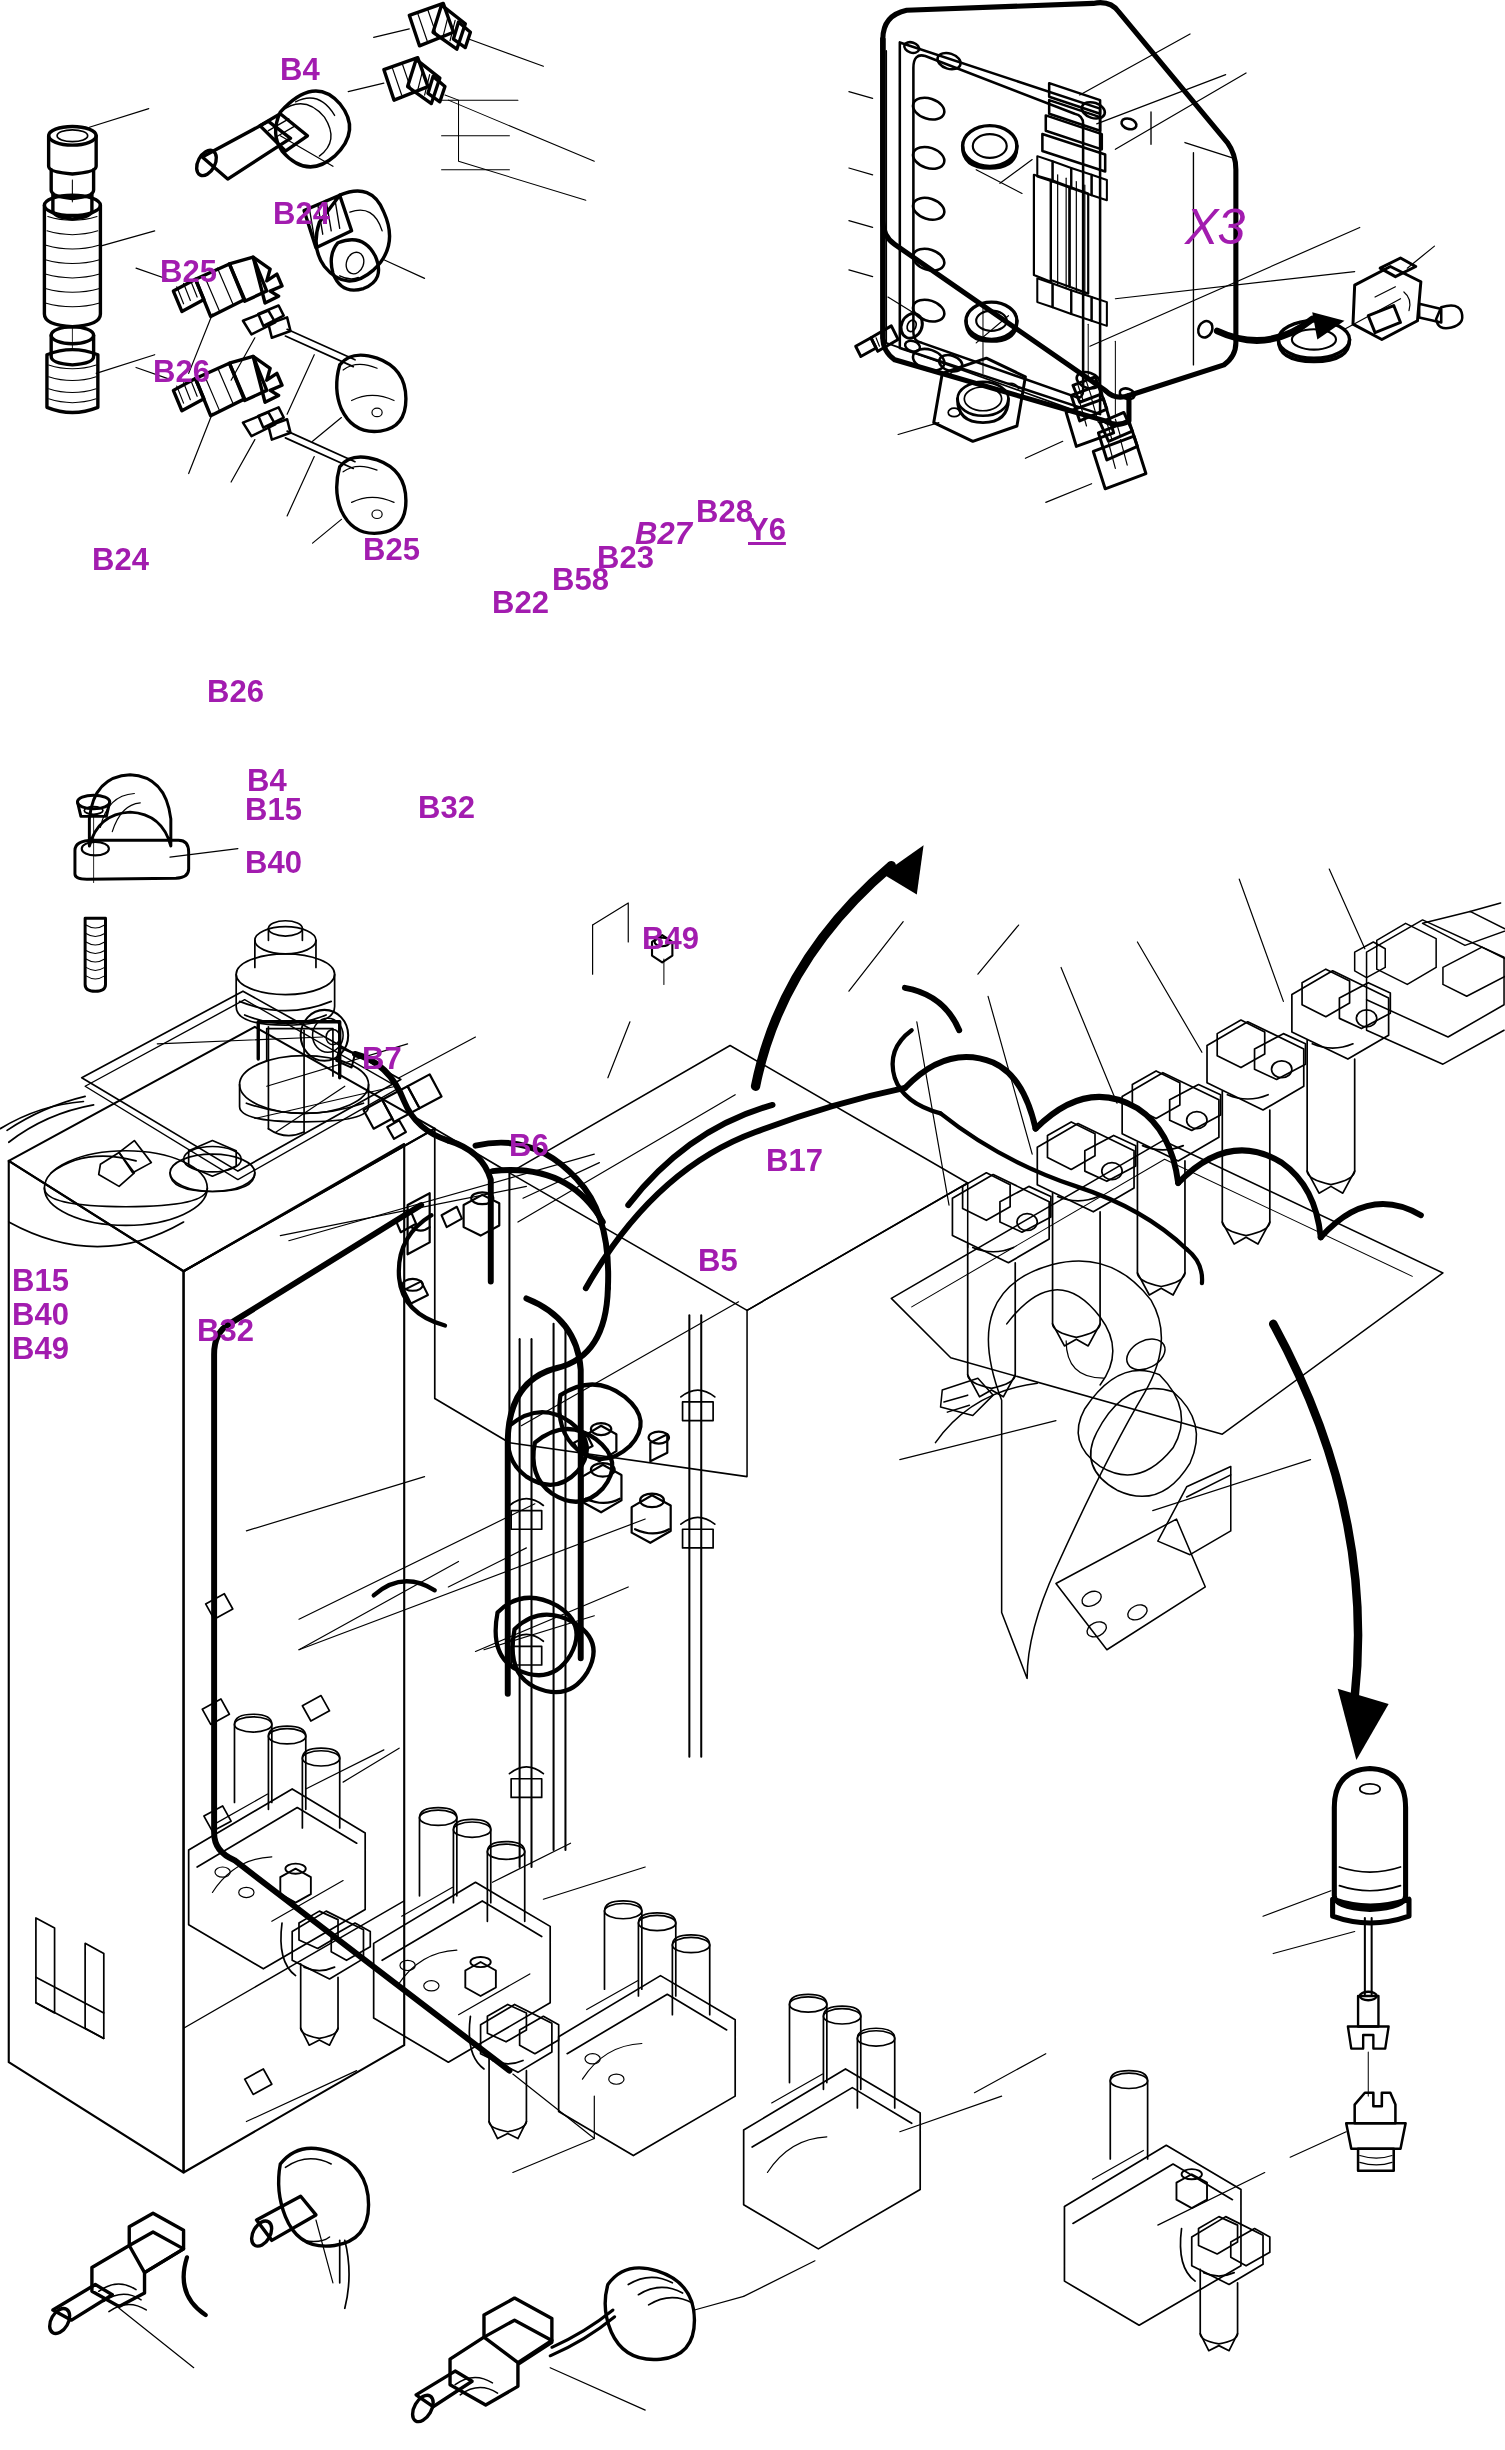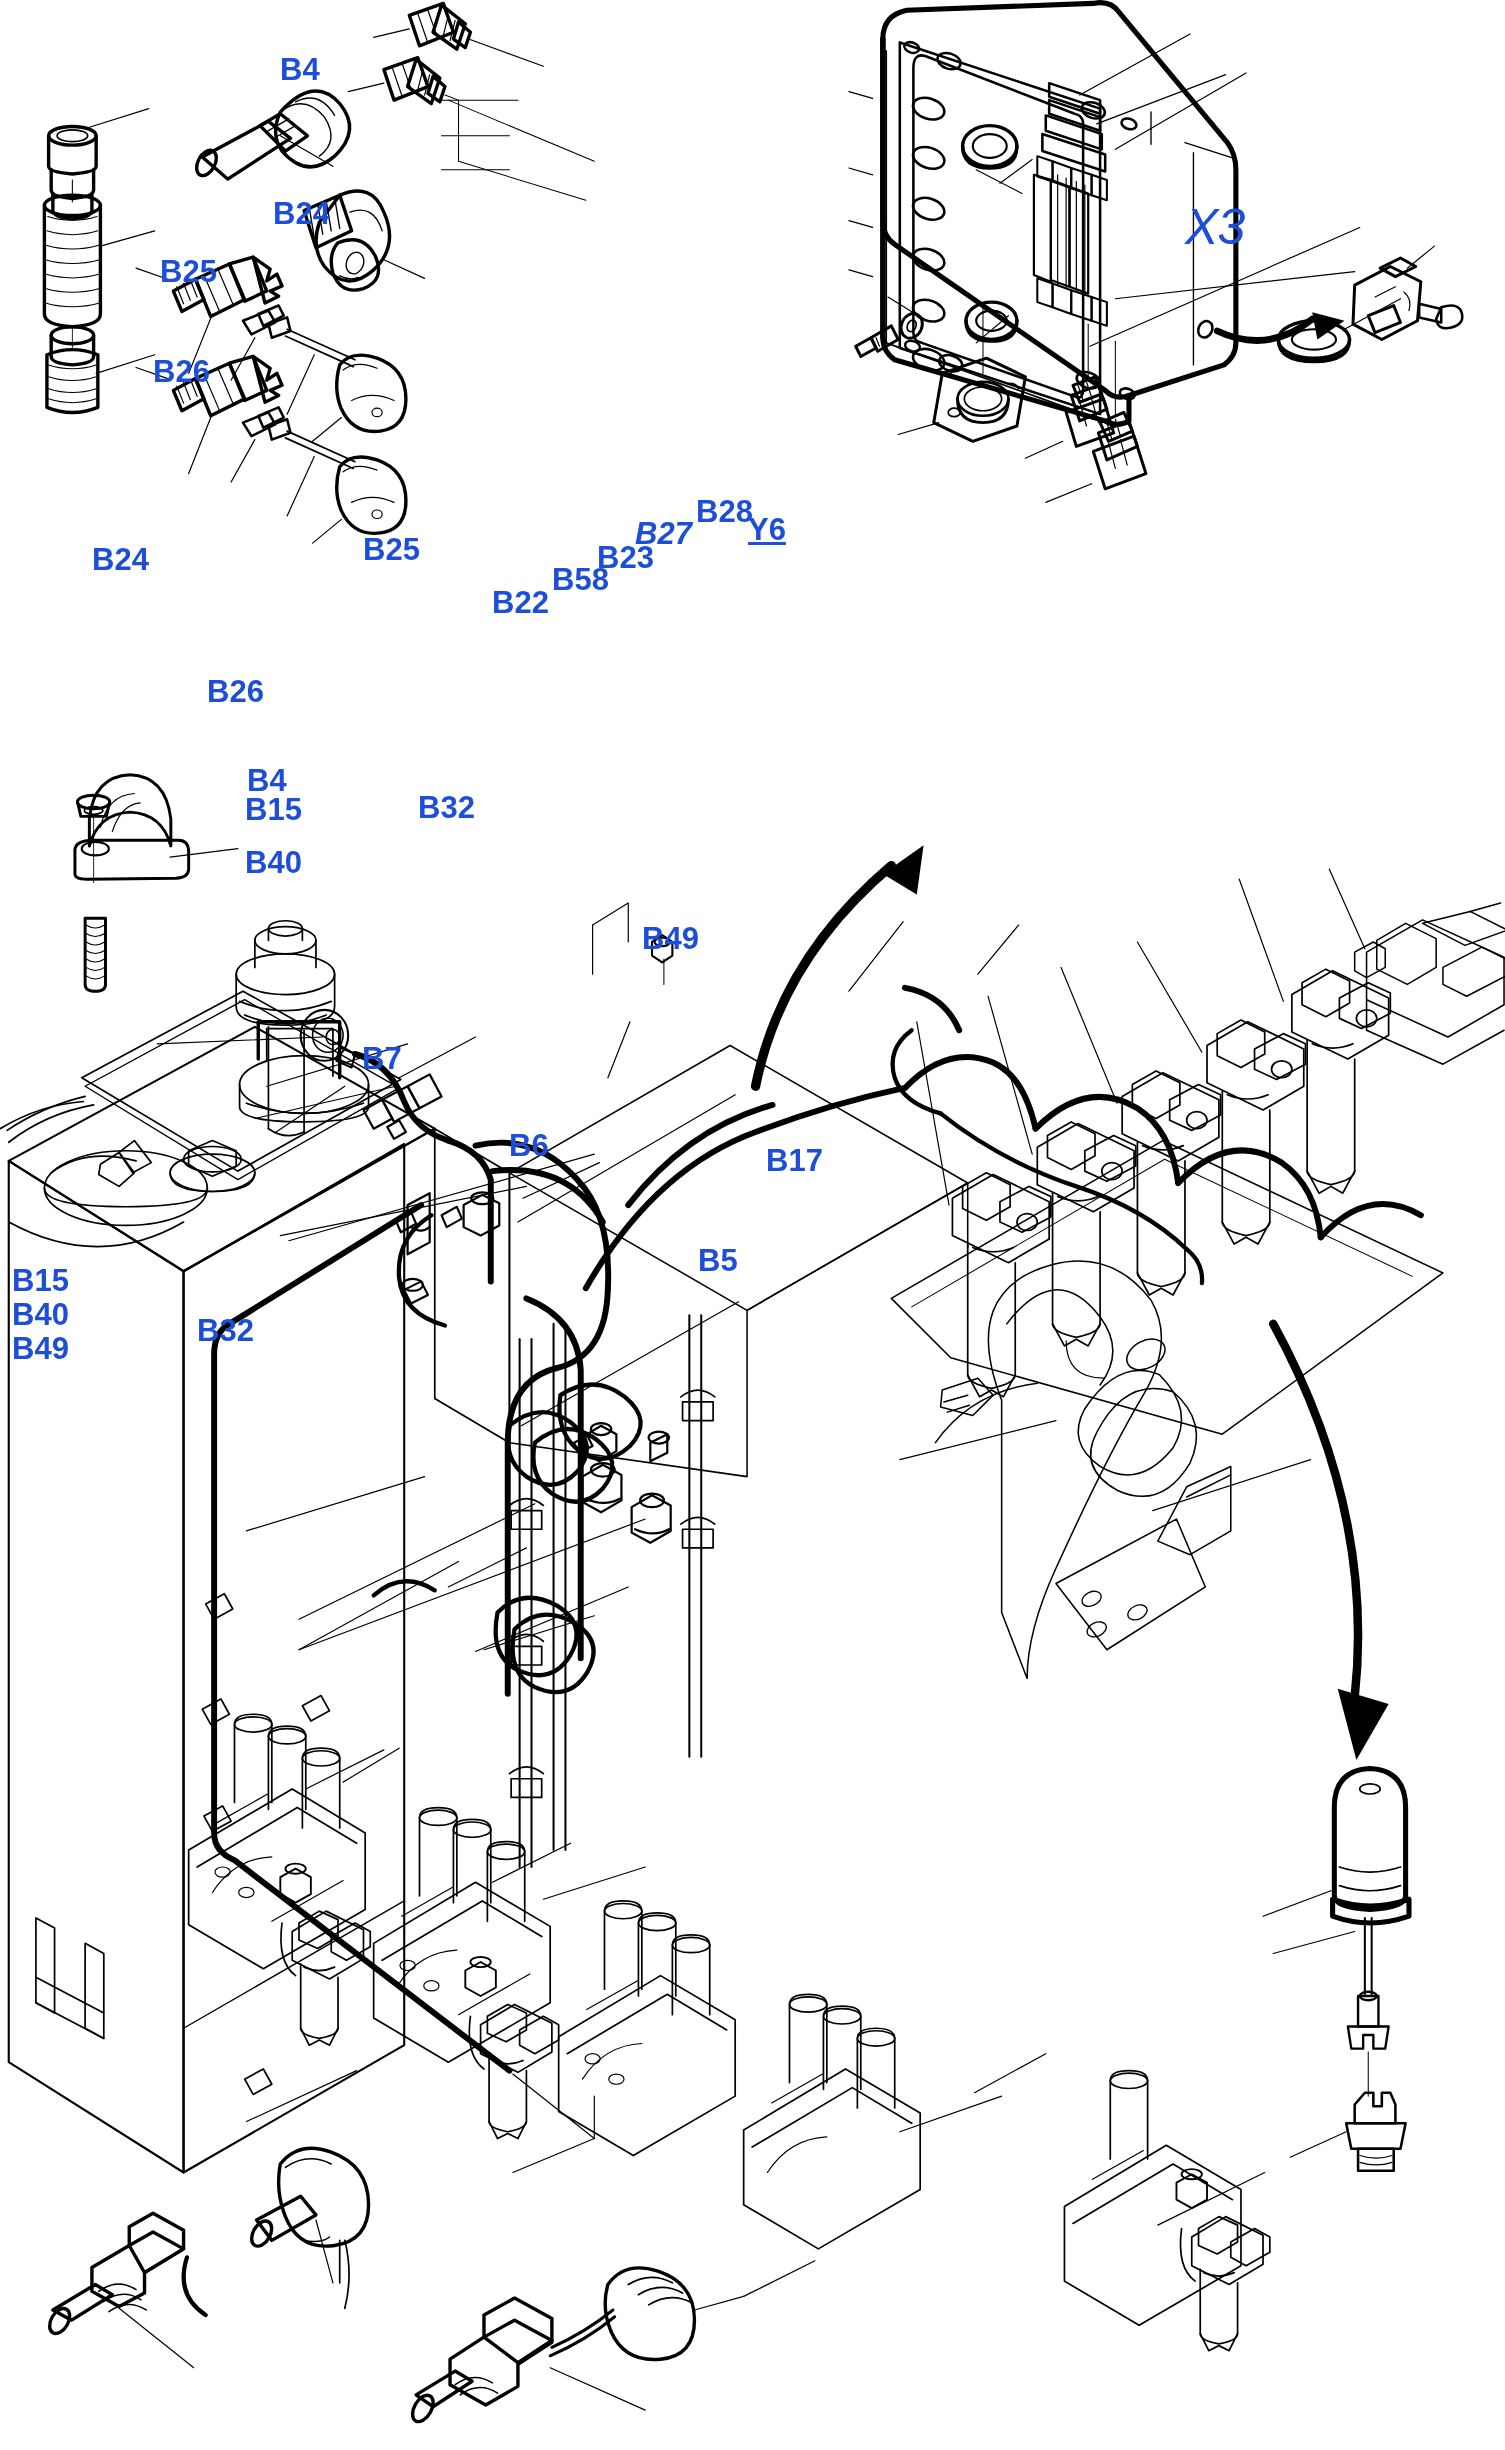--- a/index.html
+++ b/index.html
@@ -11,21 +11,21 @@
     background:#ffffff;
     overflow:hidden;
   }
   #sheet svg{position:absolute;left:0;top:0;}
   .lbl{
     position:absolute;
     font-family:"Liberation Sans", sans-serif;
     font-weight:700;
     font-size:31px;
     line-height:34px;
-    color:#1d4ed8;
+    color:#a21caf;
     white-space:pre;
     letter-spacing:0px;
   }
   .lbl.multi{line-height:34px;}
   .lbl.x3{
     font-style:italic;
     font-weight:400;
     font-size:50px;
     letter-spacing:-0.8px;
   }

